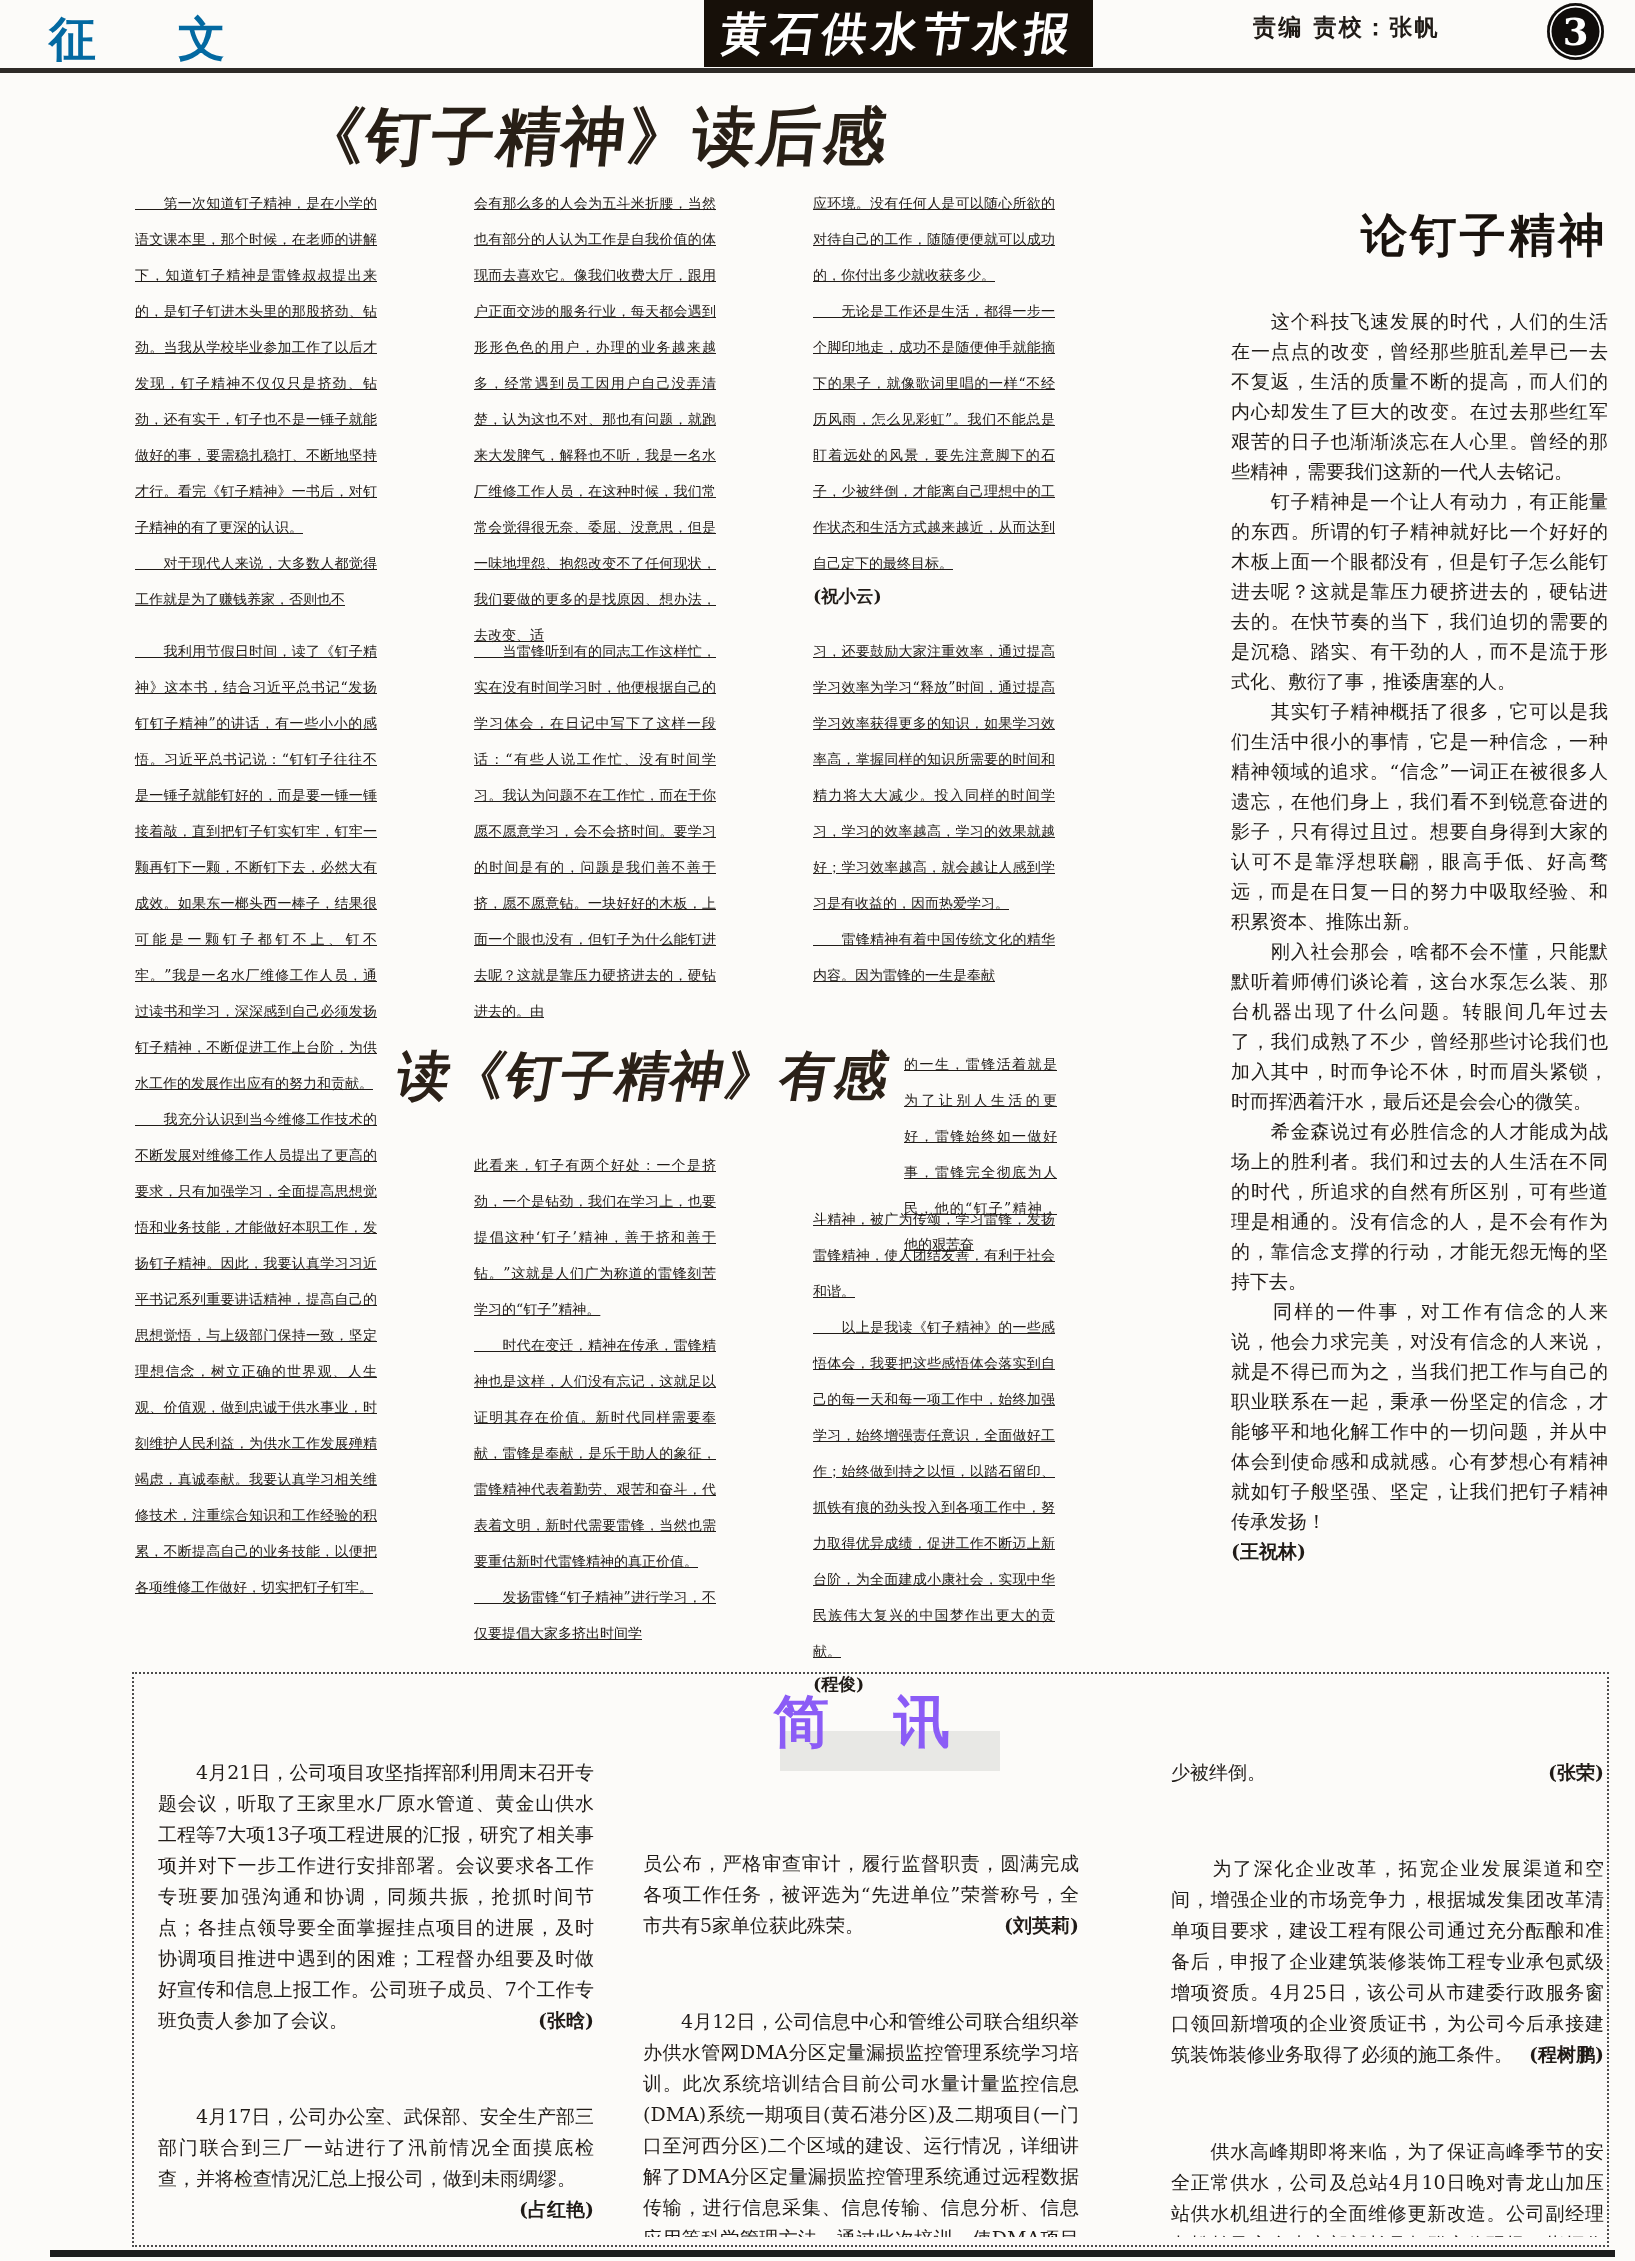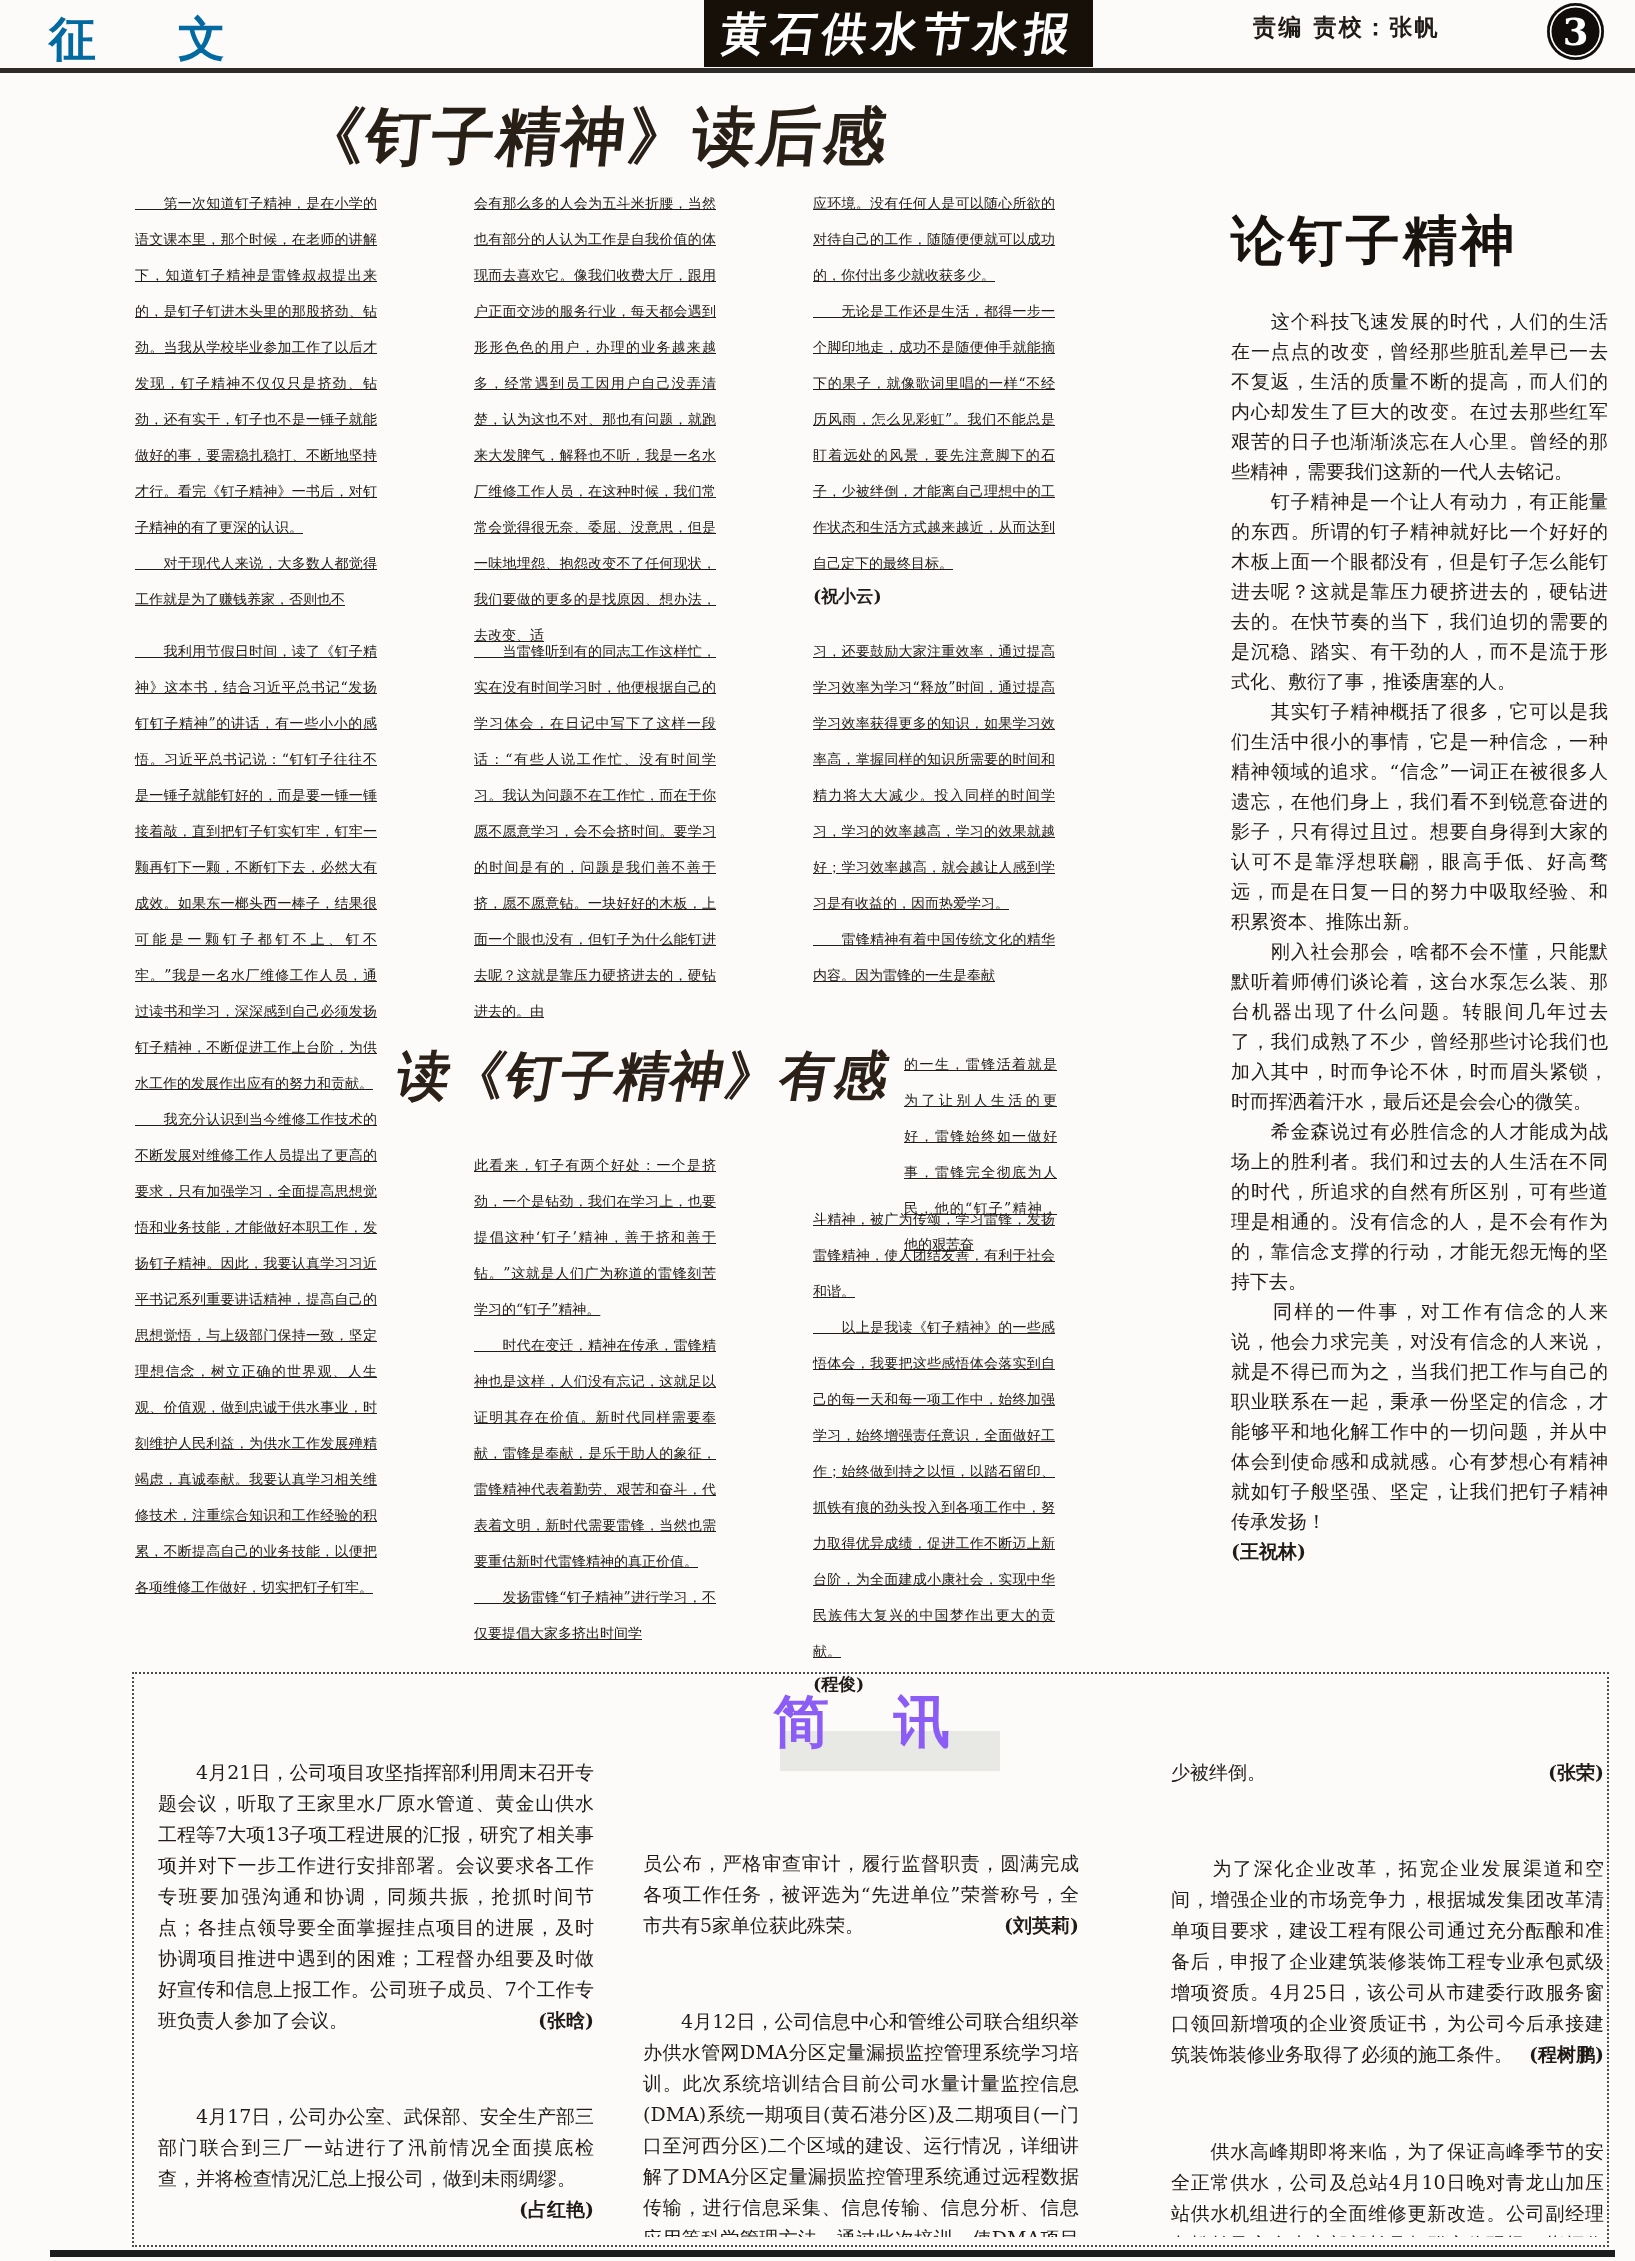--- a/index.html
+++ b/index.html
@@ -21,21 +21,21 @@
         font-family:"DejaVu Serif",serif;}
   .editors-label{left:1253px;top:12.3px;width:269px;font-size:23px;font-weight:700;letter-spacing:2.2px;}
   .page-badge{left:1547px;top:3.4px;width:57px;height:57px;border-radius:50%;background:#100d0b;
         color:#fff;display:flex;align-items:center;justify-content:center;font-size:37px;font-weight:700;
         box-shadow:inset 0 0 0 2.8px #100d0b, inset 0 0 0 4.5px #ffffff;}
   .top-rule{left:0;top:68px;width:1636px;height:5px;background:#2e2b28;}
   .bottom-scan-bar{left:50px;top:2250px;width:1565px;height:7.3px;background:#1d1d1d;}
   
   .main-title{left:135px;top:94px;width:920px;text-align:center;font-size:63px;font-weight:700;
         letter-spacing:2.2px;transform:skewX(-6deg);color:#281f16;}
-  .right-title{left:1231px;top:205px;width:377px;text-align:left;font-size:54px;font-weight:800;
+  .right-title{left:1231px;top:205px;width:377px;text-align:right;font-size:46px;font-weight:800;
         font-family:"DejaVu Sans","Liberation Sans",sans-serif;letter-spacing:3.4px;color:#19130e;}
   .mid-title{left:393px;top:1041px;width:501px;text-align:center;font-size:53px;font-weight:700;
         letter-spacing:1.7px;transform:skewX(-10deg);color:#2b2118;}
   
   .briefs-box{left:132px;top:1672px;width:1477px;height:575px;border:2.2px dotted #4c4c4c;box-sizing:border-box;}
   .briefs-title-wrap{left:642px;top:1685px;width:439px;height:95px;}
   .briefs-title-shadow{position:absolute;left:138px;top:46px;width:220px;height:40px;background:#e8e8e5;}
   .briefs-title-text{position:relative;text-align:center;font-size:56px;font-weight:700;
         letter-spacing:22.4px;padding-left:22.4px;color:#8b5cf6;}
 </style>

